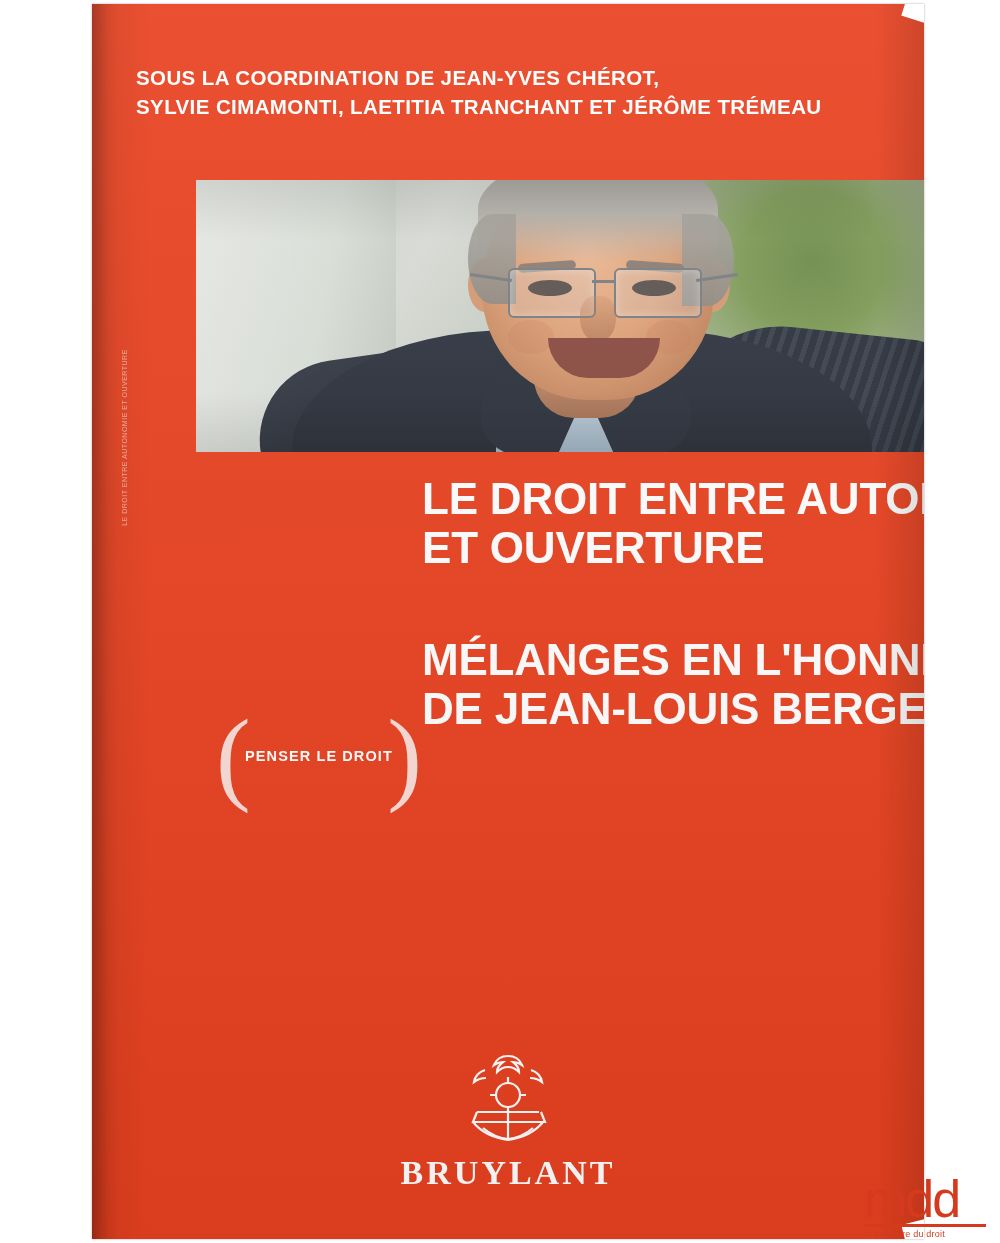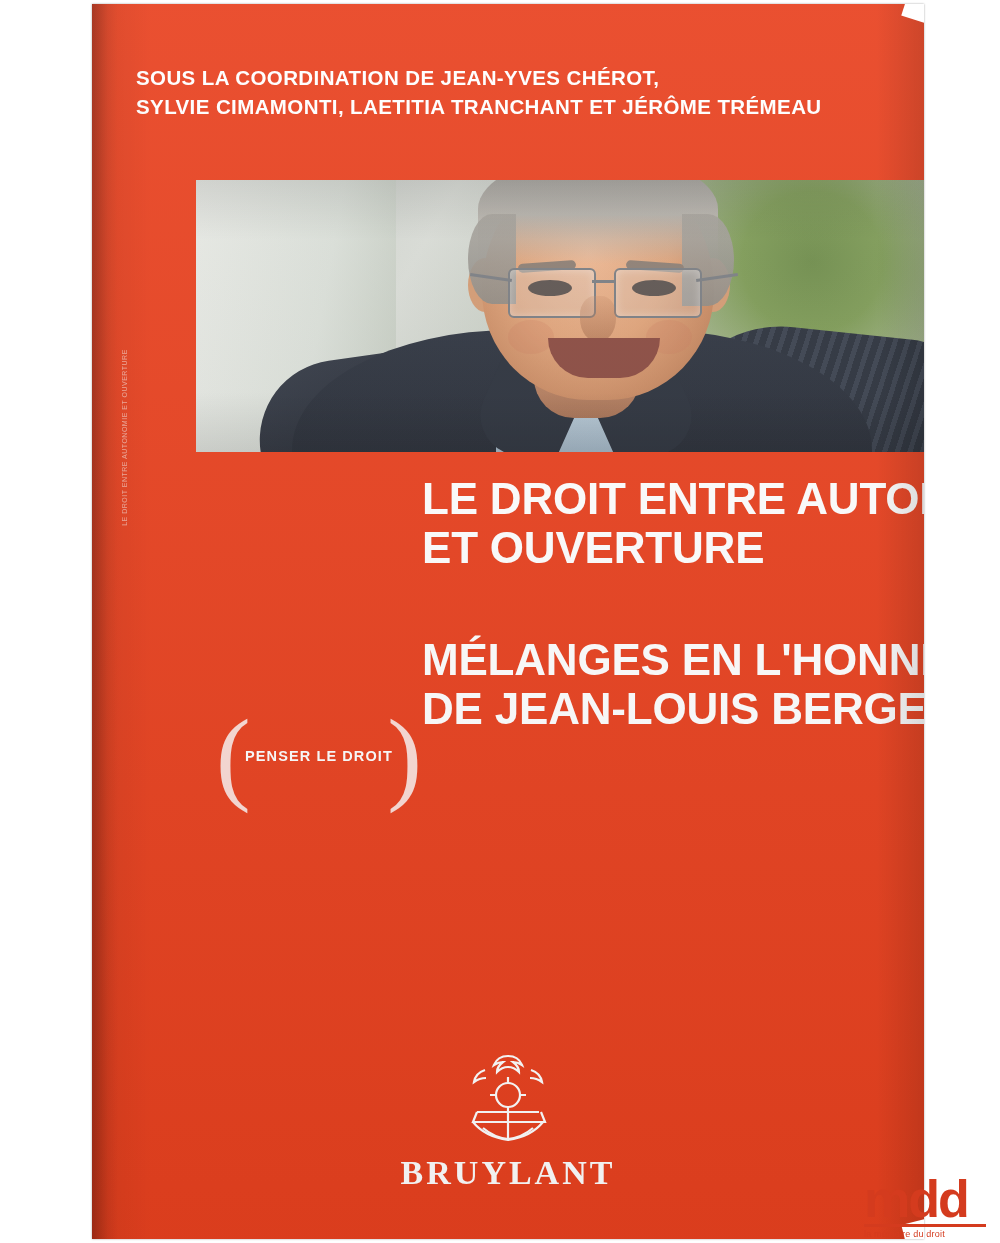--- a/index.html
+++ b/index.html
@@ -315,21 +315,21 @@
   #mdd-watermark {
     position: absolute;
     right: 6px;
     bottom: 4px;
     width: 130px;
     text-align: left;
     user-select: none;
   }
   #mdd-letters {
     font-family: "Liberation Sans", sans-serif;
-    font-weight: bold;
+    font-weight: normal;
     font-size: 52px;
     line-height: 46px;
     color: #d43b1e;
     letter-spacing: -2px;
   }
   #mdd-rule {
     height: 3px;
     background: #d43b1e;
     margin: 2px 0 2px 0;
     width: 122px;

